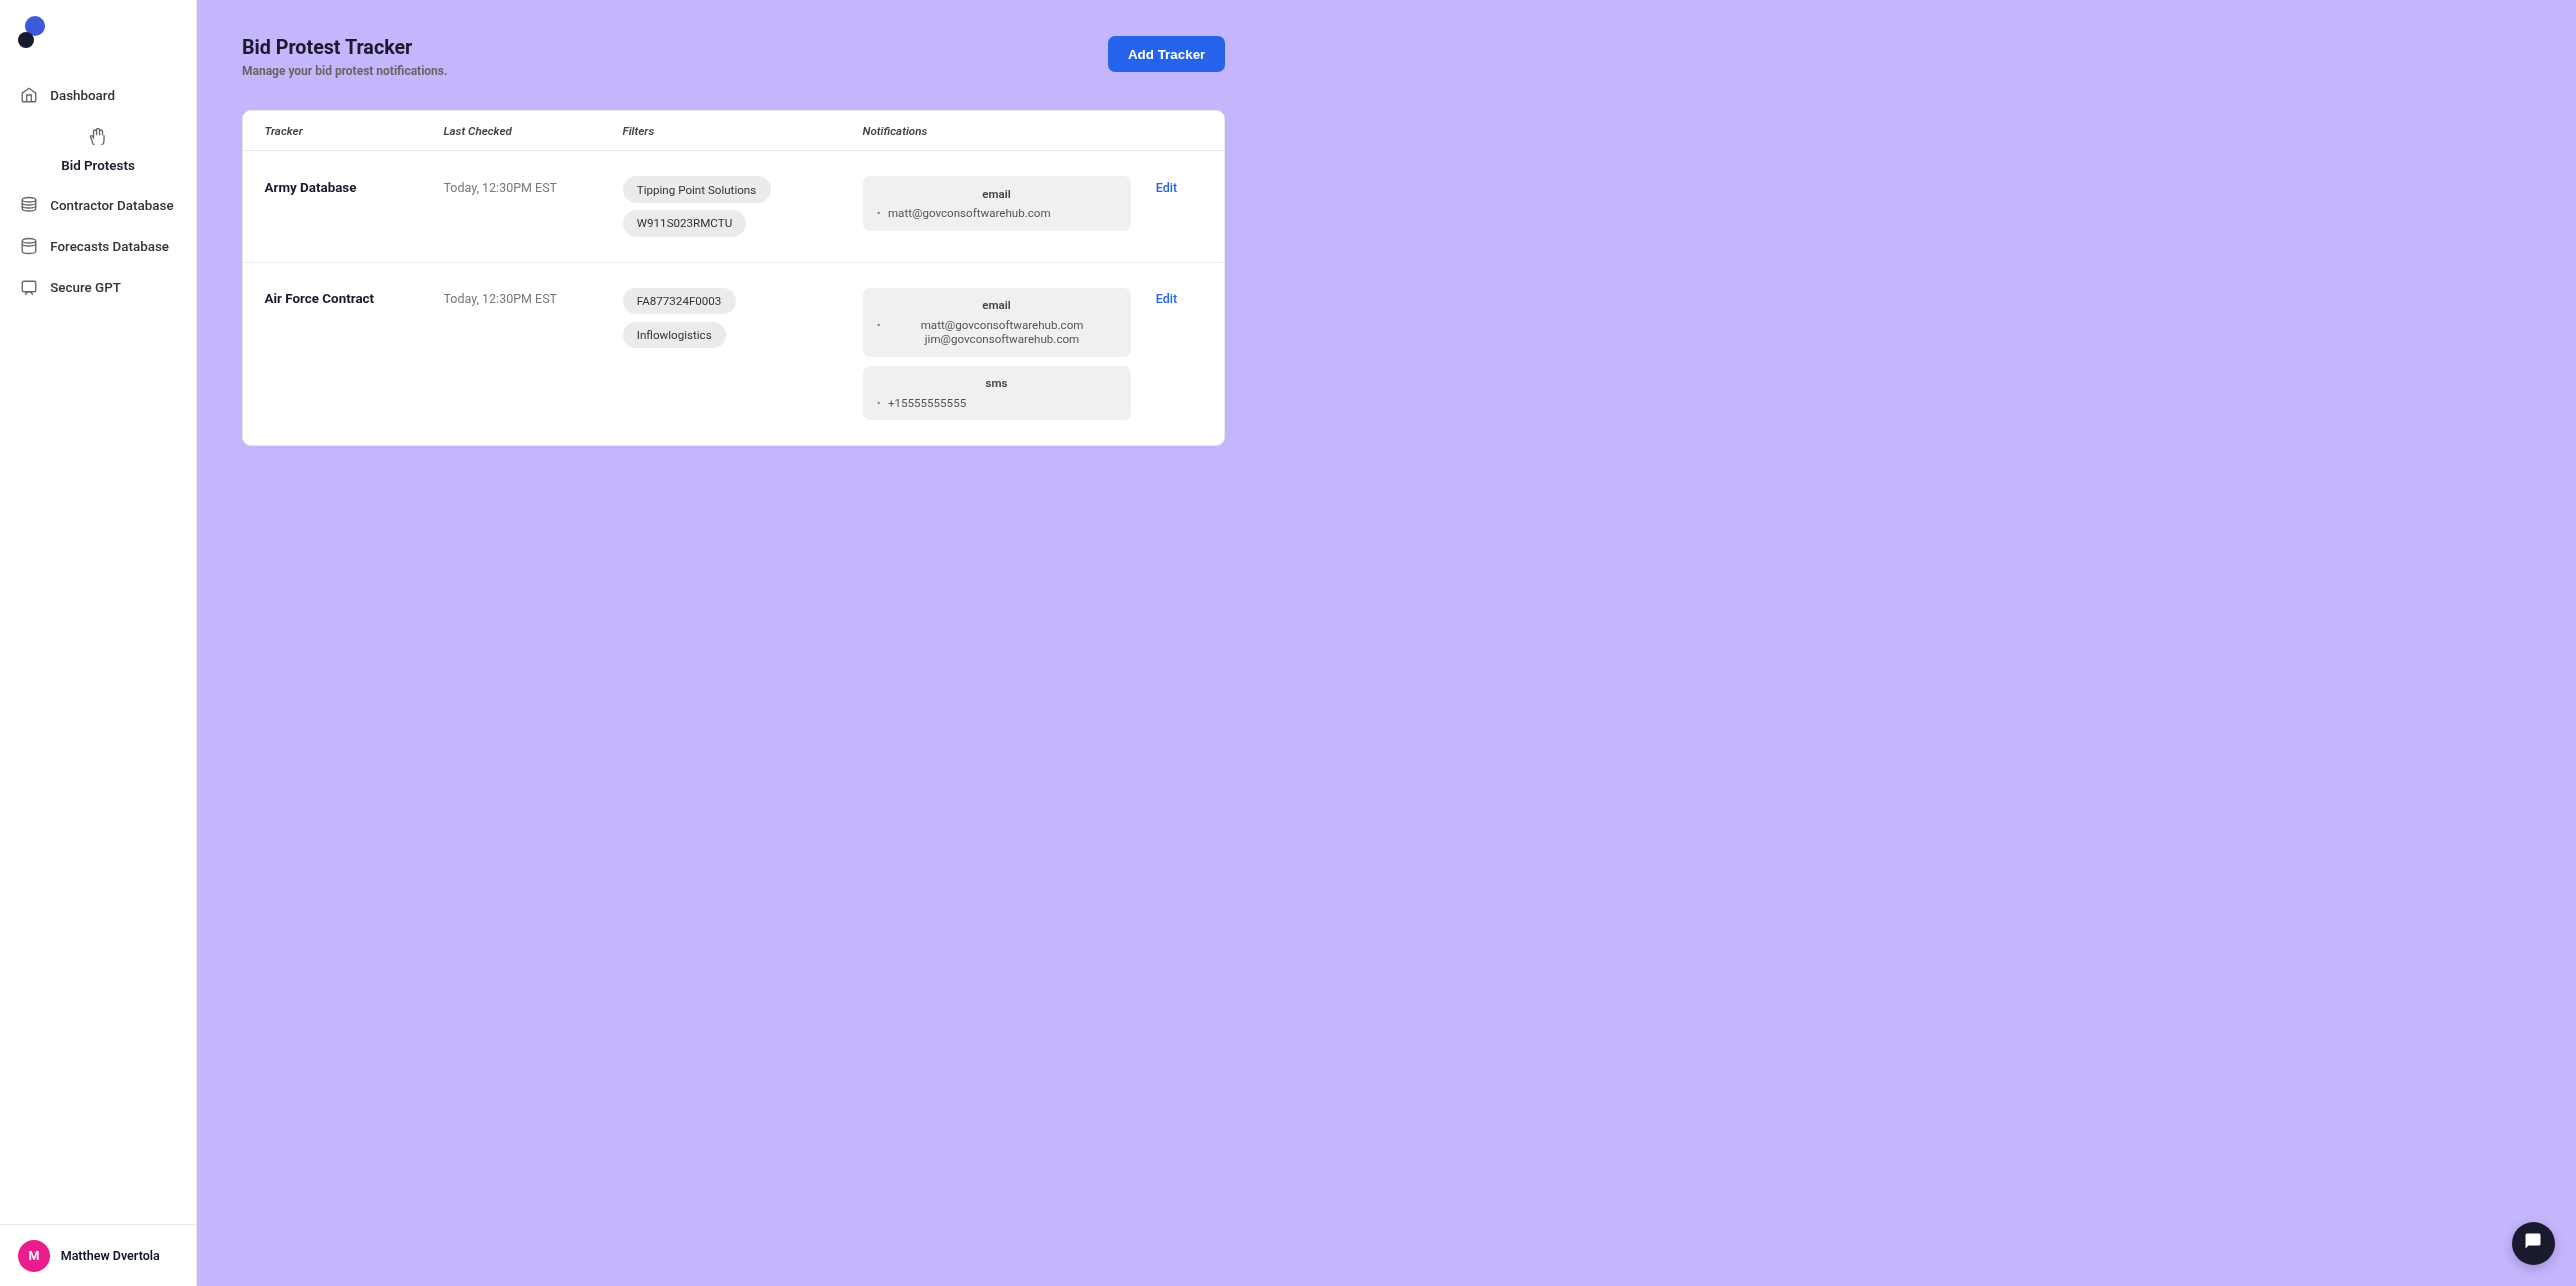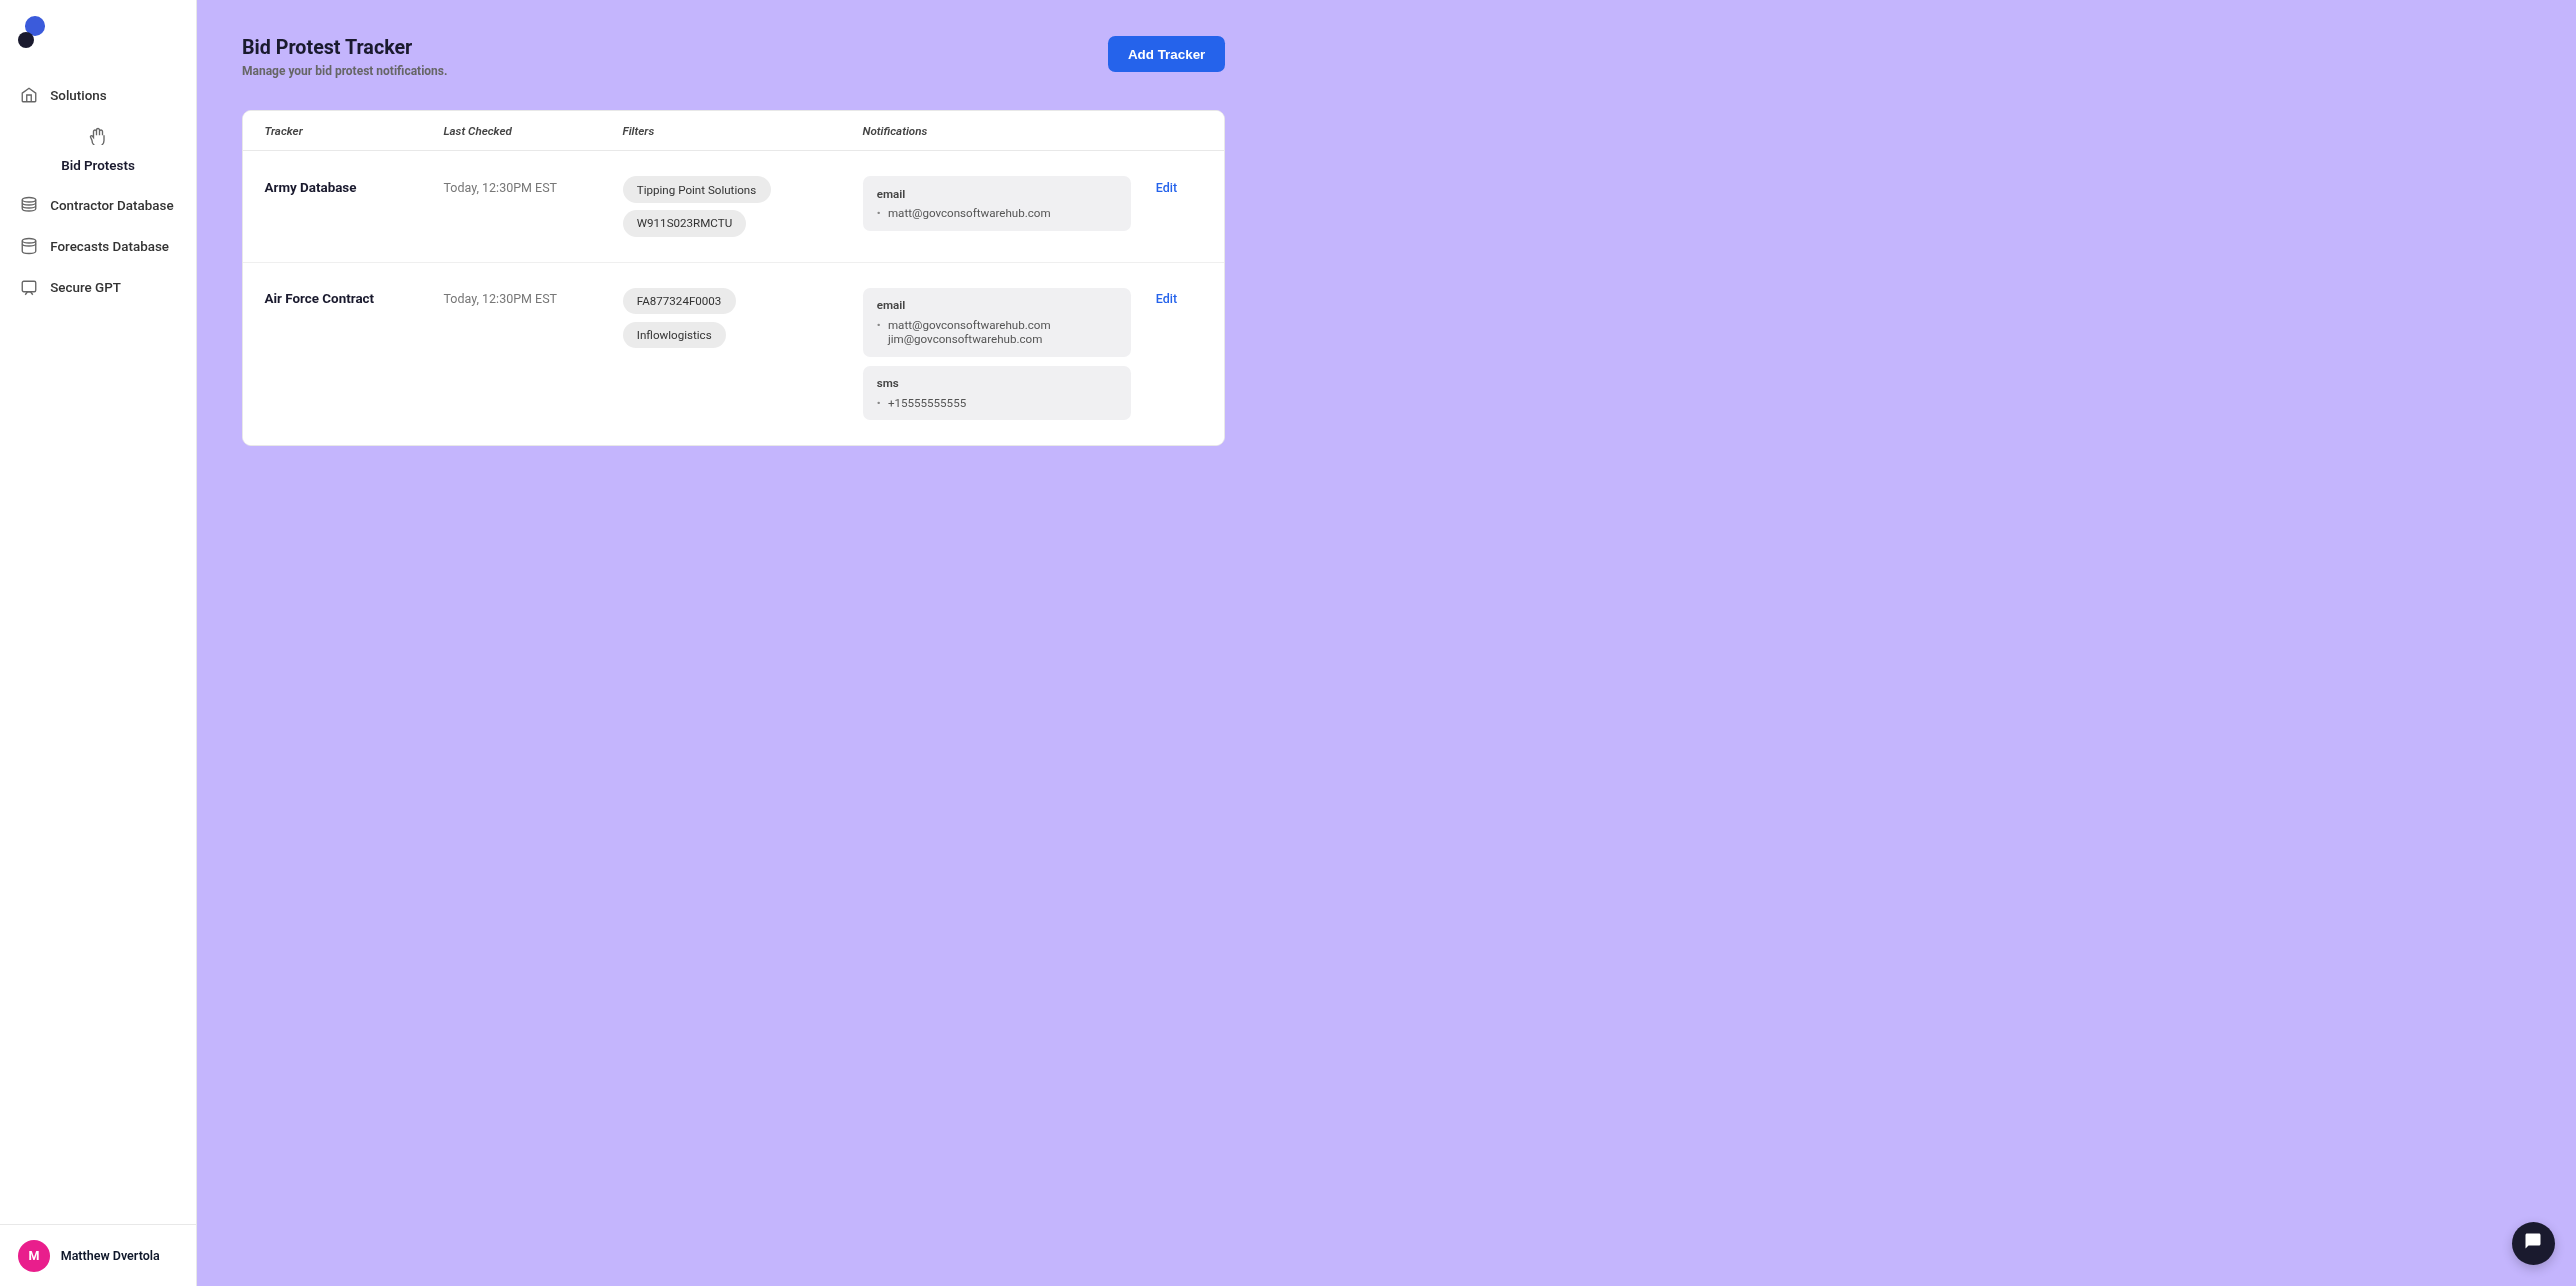--- a/index.html
+++ b/index.html
@@ -229,20 +229,21 @@
       padding: 6.3px 14.3px;
       font-size: 11.6px;
       color: #333;
       width: fit-content;
     }
 
     .notifications-cell {
       display: flex;
       flex-direction: column;
       gap: 9px;
+      text-align: center;
     }
 
     .notification-box {
       background: #f0f0f2;
       border-radius: 7.2px;
       padding: 10.7px 14.3px;
     }
 
     .notification-type {
       font-size: 11.6px;
@@ -317,21 +318,21 @@
 
   <nav class="sidebar-nav">
 
     <div class="nav-item">
       <span class="nav-icon">
         <svg viewBox="0 0 24 24" fill="none" stroke="currentColor" stroke-width="1.8">
           <path d="M3 9.5L12 3l9 6.5V20a1 1 0 01-1 1H4a1 1 0 01-1-1V9.5z"></path>
           <path d="M9 21V12h6v9"></path>
         </svg>
       </span>
-      <span>Solutions</span>
+      <span>Dashboard</span>
     </div>
 
     <div class="nav-item active">
       <span class="nav-icon">
         <svg viewBox="0 0 24 24" fill="none" stroke="currentColor" stroke-width="1.8">
           <path d="M18 11V6a2 2 0 00-4 0v5M14 11V4a2 2 0 00-4 0v7M10 11V6a2 2 0 00-4 0v8l-1.5-2a1.5 1.5 0 00-2.5 1.5L4 18a8 8 0 0016 0v-7"></path>
         </svg>
       </span>
       <span>Bid Protests</span>
     </div>

